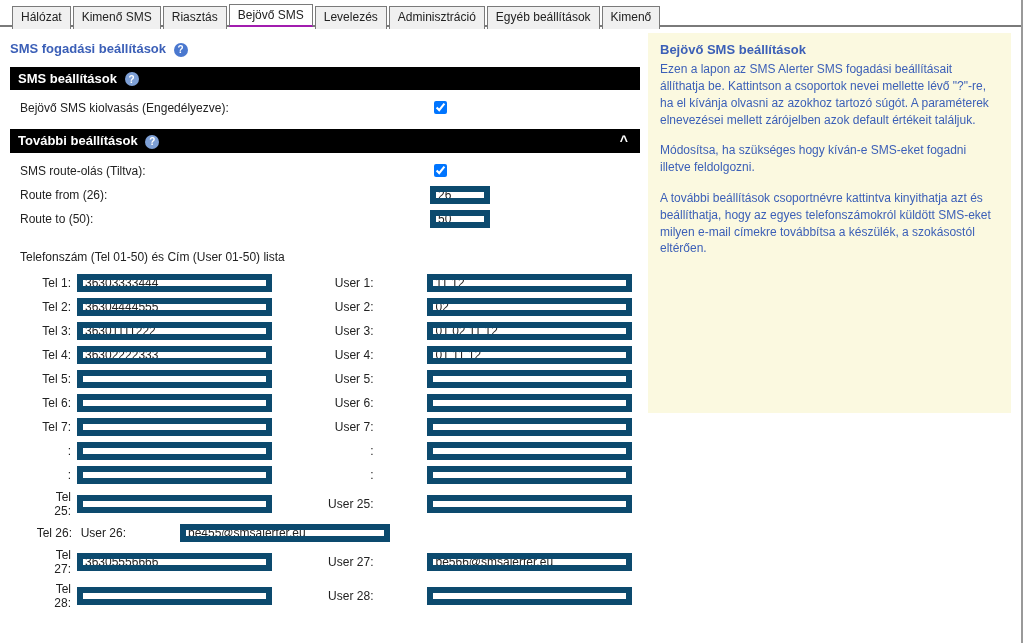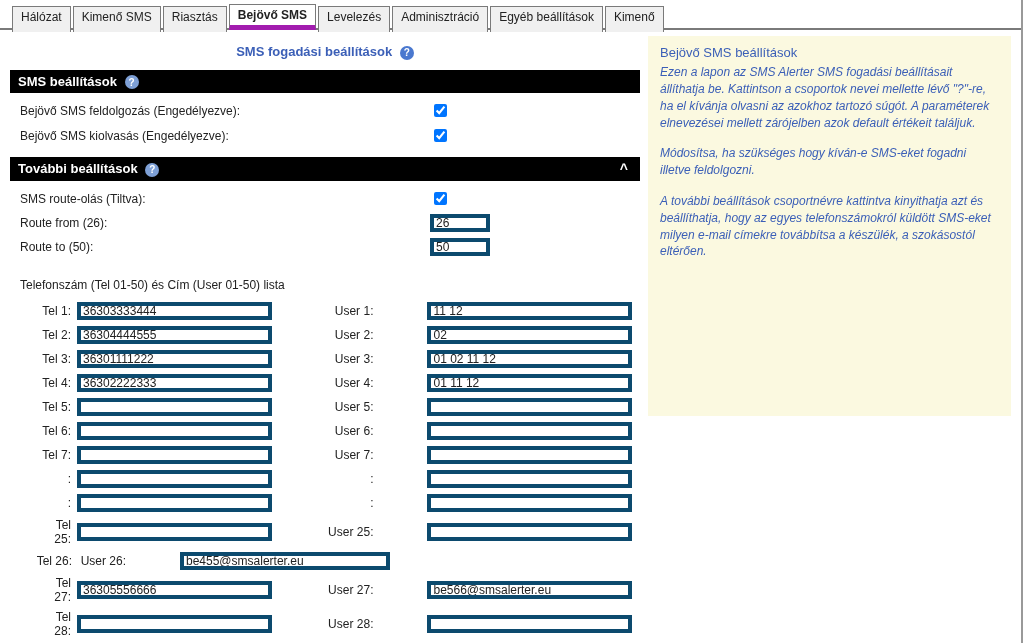--- a/index.html
+++ b/index.html
@@ -30,36 +30,35 @@
     background: #f0f0f0;
     cursor: pointer;
     font-size: 12px;
     color: #222;
     position: relative;
     top: 4px;
   }
   .tab.active {
     background: #fff;
     top: 2px;
-    border-bottom: 5px solid #a21caf;
-    font-weight: bold;
+    border-bottom: 2px solid #a21caf;
   }
   .content {
     display: flex;
     padding: 6px 10px 0 10px;
   }
   .left {
     width: 630px;
   }
   .right {
     flex: 1;
     margin-left: 8px;
   }
   .page-title {
-    text-align: center;
+    text-align: left;
     color: #3b5fb7;
     font-weight: bold;
     padding: 8px 0 10px 0;
     font-size: 13px;
   }
   .help-icon {
     display: inline-flex;
     align-items: center;
     justify-content: center;
     width: 14px; height: 14px;
@@ -101,21 +100,21 @@
     margin-bottom: 6px;
   }
   .row .lbl {
     width: 410px;
     color: #222;
   }
   .row .ctl {
     flex: 1;
   }
   input[type="text"] {
-    border: 4px solid #0c4a6e;
+    border: 6px solid #0c4a6e;
     font-size: 12px;
     padding: 1px 2px;
     height: 18px;
     background: #fff;
     color: #222;
     font-family: Arial, sans-serif;
   }
   .short-input { width: 60px; }
   .tel-grid {
     padding: 4px 8px 0 8px;
@@ -153,26 +152,26 @@
   }
   .info-box {
     background: #fbf9e0;
     padding: 8px 12px 12px 12px;
     color: #3b5fb7;
     font-size: 12px;
     line-height: 1.4;
     min-height: 380px;
   }
   .info-title {
-    font-weight: normal;
+    font-weight: bold;
     color: #3b5fb7;
     font-size: 13px;
     margin-bottom: 2px;
   }
-  .info-box p { margin: 0 0 14px 0; font-style: italic; }
+  .info-box p { margin: 0 0 14px 0; }
 </style>
 </head>
 <body>
 
 <div class="frame">
 
   <div class="tabs" id="tab-bar">
       <div class="tab">Hálózat</div>
       <div class="tab">Kimenő SMS</div>
       <div class="tab">Riasztás</div>
@@ -191,24 +190,20 @@
         <span class="help-icon">?</span>
       </div>
 
       <div class="section-hdr">
         <span>
           <span>SMS beállítások</span>
           <span class="help-icon">?</span>
         </span>
       </div>
       <div class="section-body">
-        <div class="row">
-          <div class="lbl">Bejövő SMS feldolgozás (Engedélyezve):</div>
-          <div class="ctl"><input type="checkbox" checked="" style=""></div>
-        </div>
         <div class="row">
           <div class="lbl">Bejövő SMS kiolvasás (Engedélyezve):</div>
           <div class="ctl"><input type="checkbox" checked="" style=""></div>
         </div>
       </div>
 
       <div class="section-hdr">
         <span>
           <span>További beállítások</span>
           <span class="help-icon">?</span>

